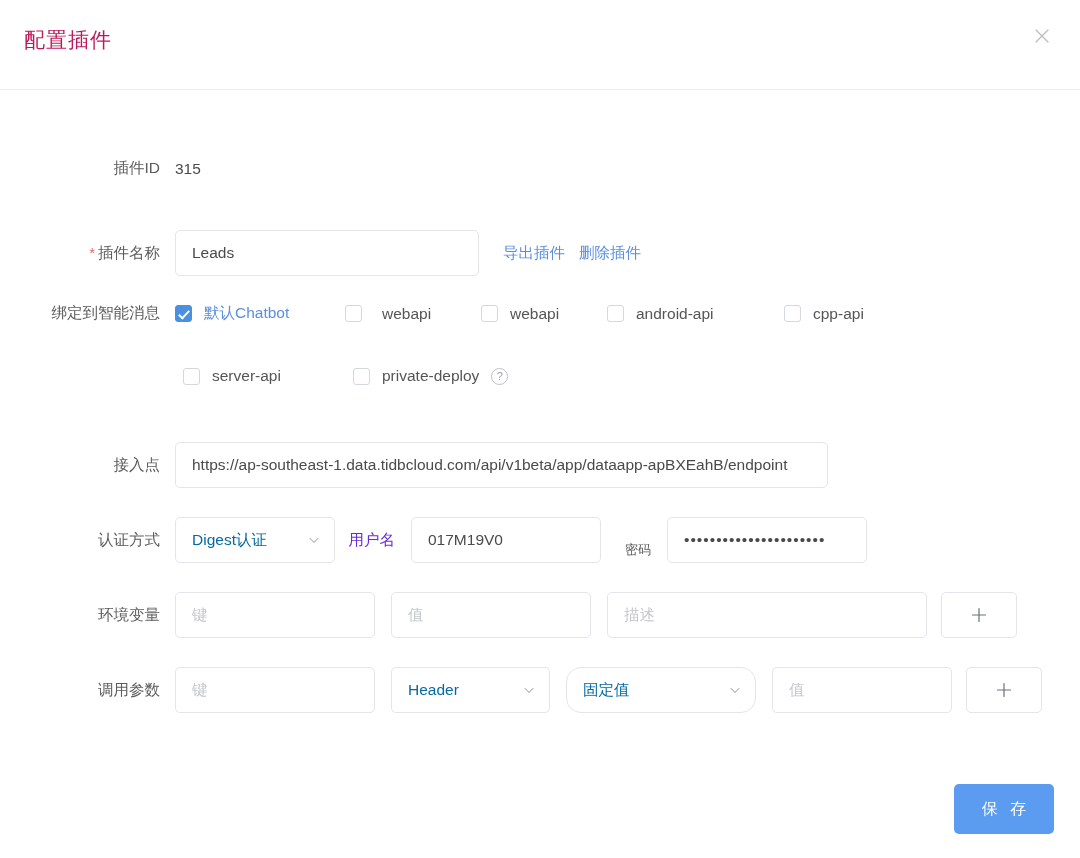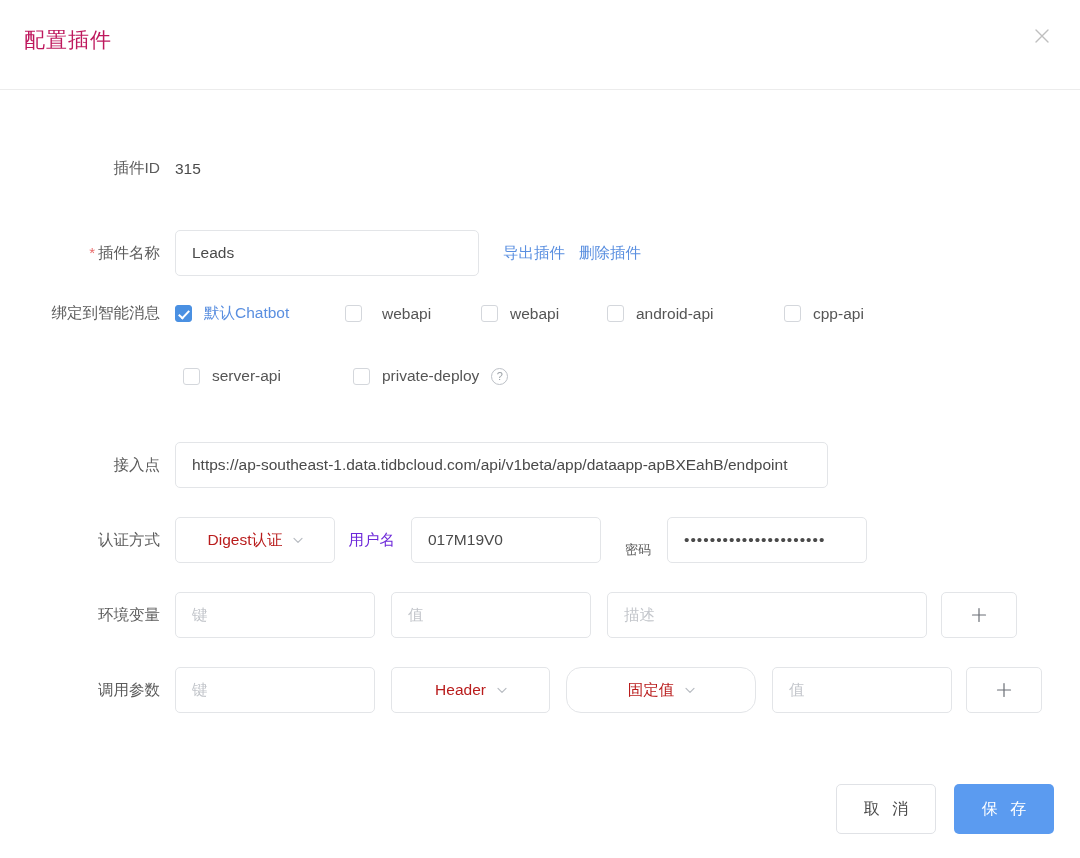--- a/index.html
+++ b/index.html
@@ -103,24 +103,24 @@
 
   
   .sel {
     box-sizing: border-box;
     height: 46px;
     border: 1px solid #e3e5e8;
     border-radius: 5px;
     background: #fff;
     display: flex;
     align-items: center;
-    justify-content: center;
+    justify-content: space-between;
     padding: 0 14px 0 16px;
     font-size: 15.5px;
-    color: #b91c1c;
+    color: #0369a1;
     cursor: pointer;
     user-select: none;
   }
   .sel-auth   { width: 160px; }
   .sel-ptype  { width: 159px; }
   .sel-pmode  { width: 190px; }
   .caret {
     width: 12px;
     height: 12px;
     margin-left: 10px;
@@ -364,15 +364,14 @@
     <div class="plus-btn" style="margin-left:14px;">
       <svg width="20" height="20" viewBox="0 0 20 20">
         <path d="M10 3.5 L10 16.5 M3.5 10 L16.5 10" stroke="#6b6f76" stroke-width="1.2" fill="none" stroke-linecap="round"></path>
       </svg>
     </div>
   </div>
 
 </div>
 
 <div class="modal-footer">
-  <button class="btn btn-cancel">取 消</button>
   <button class="btn btn-save">保 存</button>
 </div>
 
 </body></html>

